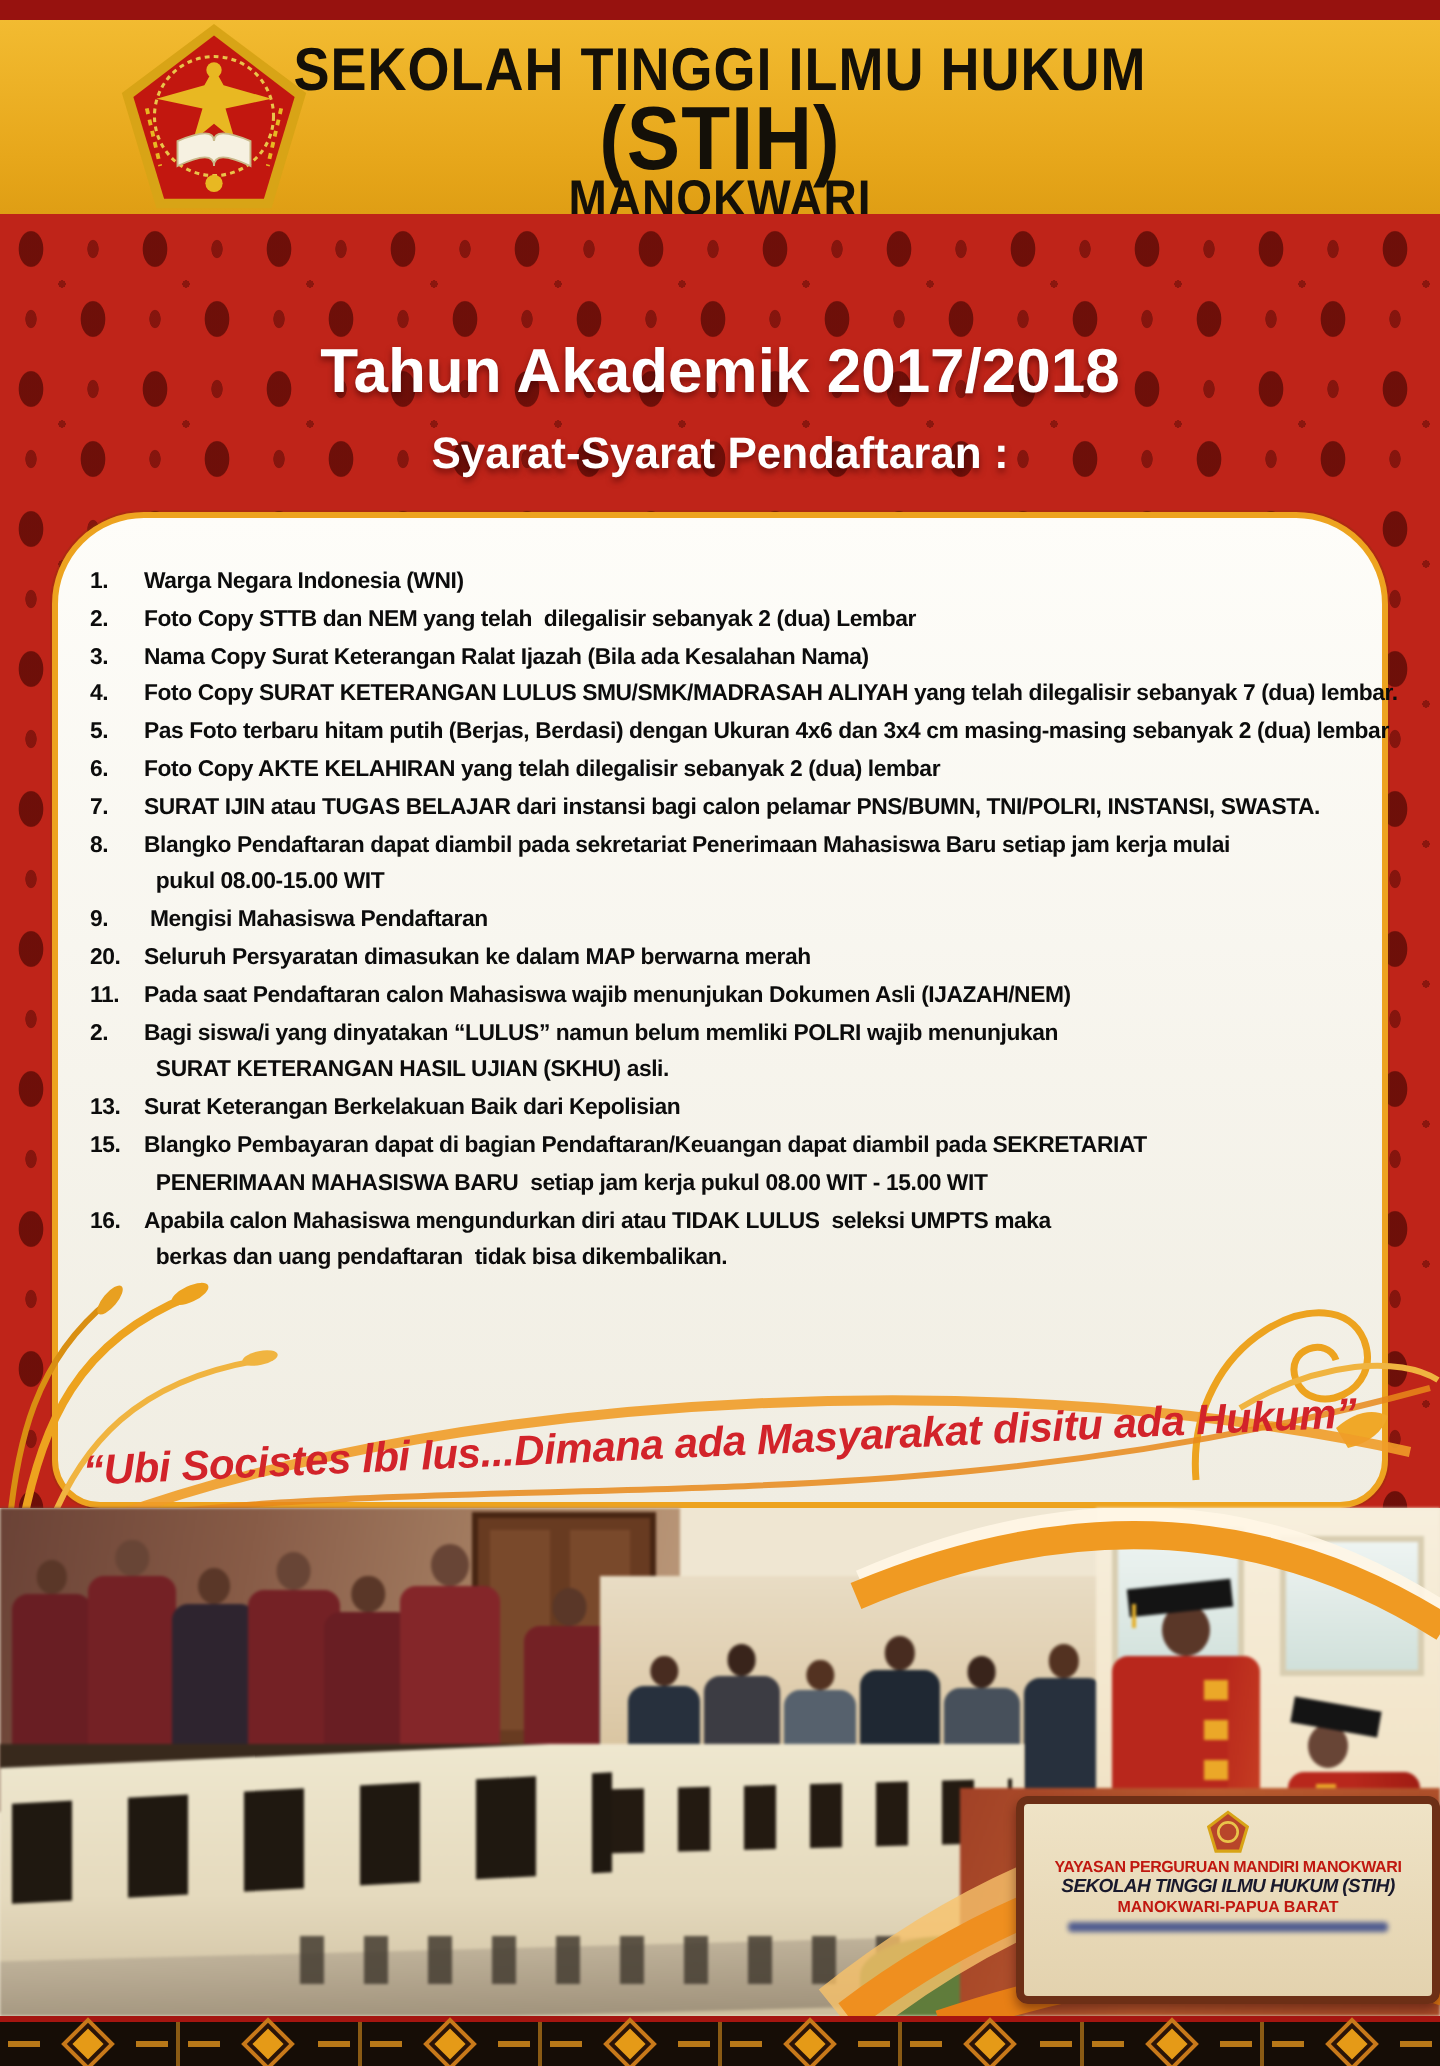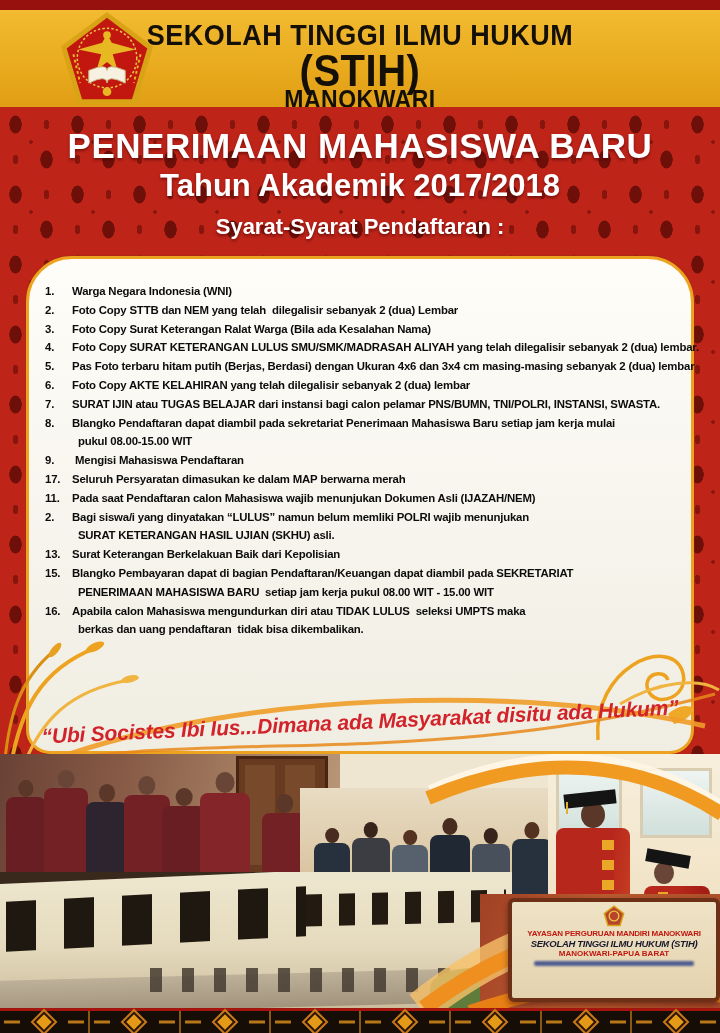--- a/index.html
+++ b/index.html
@@ -133,41 +133,40 @@
     <path d="M50 24 L45 33 L20 40 L44 45 L39 62 L50 53 L61 62 L56 45 L80 40 L55 33 Z" fill="#e8b822"></path>
     <circle cx="50" cy="25" r="4" fill="#e8b822"></circle>
     <path d="M31 62 Q50 54 50 62 Q50 54 69 62 L69 75 Q50 66 50 75 Q50 66 31 75 Z" fill="#f6f1e1" stroke="#c9b98a" stroke-width="1"></path>
     <circle cx="50" cy="84" r="4.5" fill="#e8b822"></circle>
     <line x1="15" y1="45" x2="22" y2="75" stroke="#e8b822" stroke-width="2" stroke-dasharray="3,3"></line>
     <line x1="85" y1="45" x2="78" y2="75" stroke="#e8b822" stroke-width="2" stroke-dasharray="3,3"></line>
   </svg>
 
   <div class="damask"></div>
 
-  <div class="banner b-line1">PENERIMAAN MAHASISWA BARU</div>
   <div class="banner b-line2">Tahun Akademik 2017/2018</div>
   <div class="banner b-line3">Syarat-Syarat Pendaftaran :</div>
 
   <div class="panel">
     <div class="req-list">
         <div class="req">
           <span class="no">1.</span>
           <span class="txt">Warga Negara Indonesia (WNI)</span>
         </div>
         <div class="req">
           <span class="no">2.</span>
           <span class="txt">Foto Copy STTB dan NEM yang telah  dilegalisir sebanyak 2 (dua) Lembar</span>
         </div>
         <div class="req">
           <span class="no">3.</span>
-          <span class="txt">Foto Copy Surat Keterangan Ralat Warga (Bila ada Kesalahan Nama)</span>
+          <span class="txt">Nama Copy Surat Keterangan Ralat Ijazah (Bila ada Kesalahan Nama)</span>
         </div>
         <div class="req">
           <span class="no">4.</span>
-          <span class="txt">Foto Copy SURAT KETERANGAN LULUS SMU/SMK/MADRASAH ALIYAH yang telah dilegalisir sebanyak 2 (dua) lembar.</span>
+          <span class="txt">Foto Copy SURAT KETERANGAN LULUS SMU/SMK/MADRASAH ALIYAH yang telah dilegalisir sebanyak 7 (dua) lembar.</span>
         </div>
         <div class="req">
           <span class="no">5.</span>
           <span class="txt">Pas Foto terbaru hitam putih (Berjas, Berdasi) dengan Ukuran 4x6 dan 3x4 cm masing-masing sebanyak 2 (dua) lembar</span>
         </div>
         <div class="req">
           <span class="no">6.</span>
           <span class="txt">Foto Copy AKTE KELAHIRAN yang telah dilegalisir sebanyak 2 (dua) lembar</span>
         </div>
         <div class="req">
@@ -177,21 +176,21 @@
         <div class="req">
           <span class="no">8.</span>
           <span class="txt">Blangko Pendaftaran dapat diambil pada sekretariat Penerimaan Mahasiswa Baru setiap jam kerja mulai
   pukul 08.00-15.00 WIT</span>
         </div>
         <div class="req">
           <span class="no">9.</span>
           <span class="txt"> Mengisi Mahasiswa Pendaftaran</span>
         </div>
         <div class="req">
-          <span class="no">17.</span>
+          <span class="no">20.</span>
           <span class="txt">Seluruh Persyaratan dimasukan ke dalam MAP berwarna merah</span>
         </div>
         <div class="req">
           <span class="no">11.</span>
           <span class="txt">Pada saat Pendaftaran calon Mahasiswa wajib menunjukan Dokumen Asli (IJAZAH/NEM)</span>
         </div>
         <div class="req">
           <span class="no">2.</span>
           <span class="txt">Bagi siswa/i yang dinyatakan “LULUS” namun belum memliki POLRI wajib menunjukan
   SURAT KETERANGAN HASIL UJIAN (SKHU) asli.</span>

